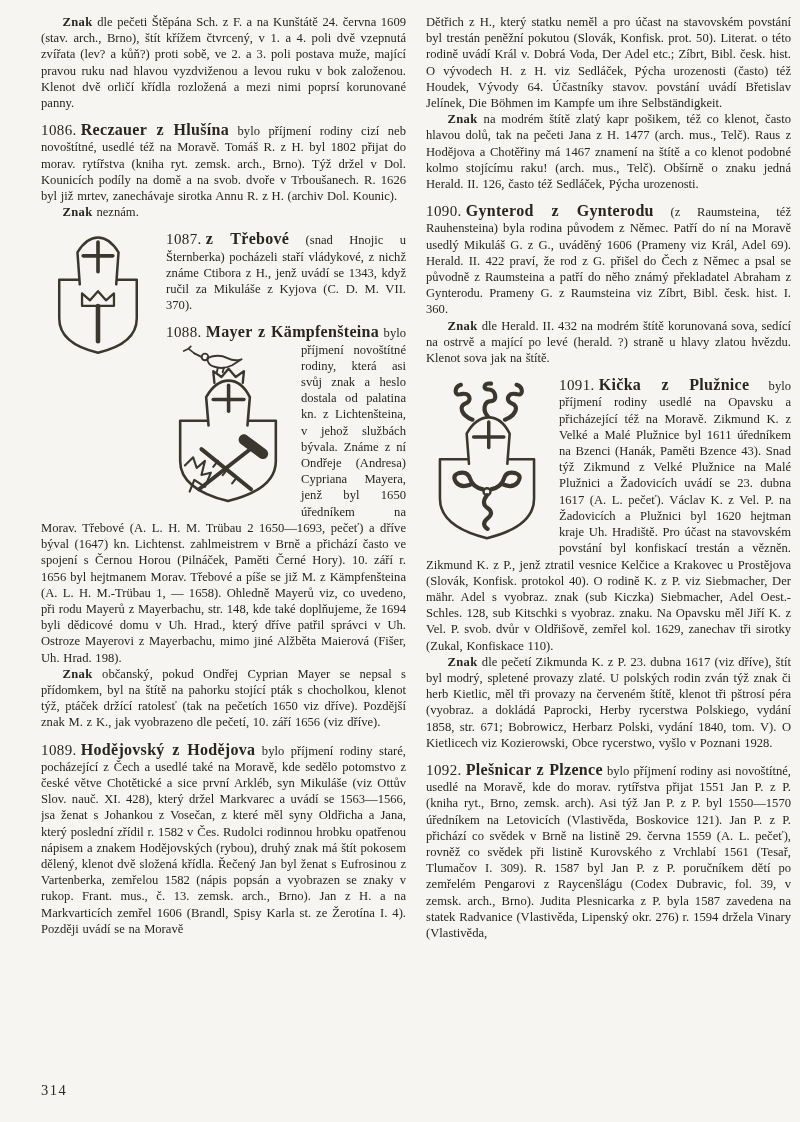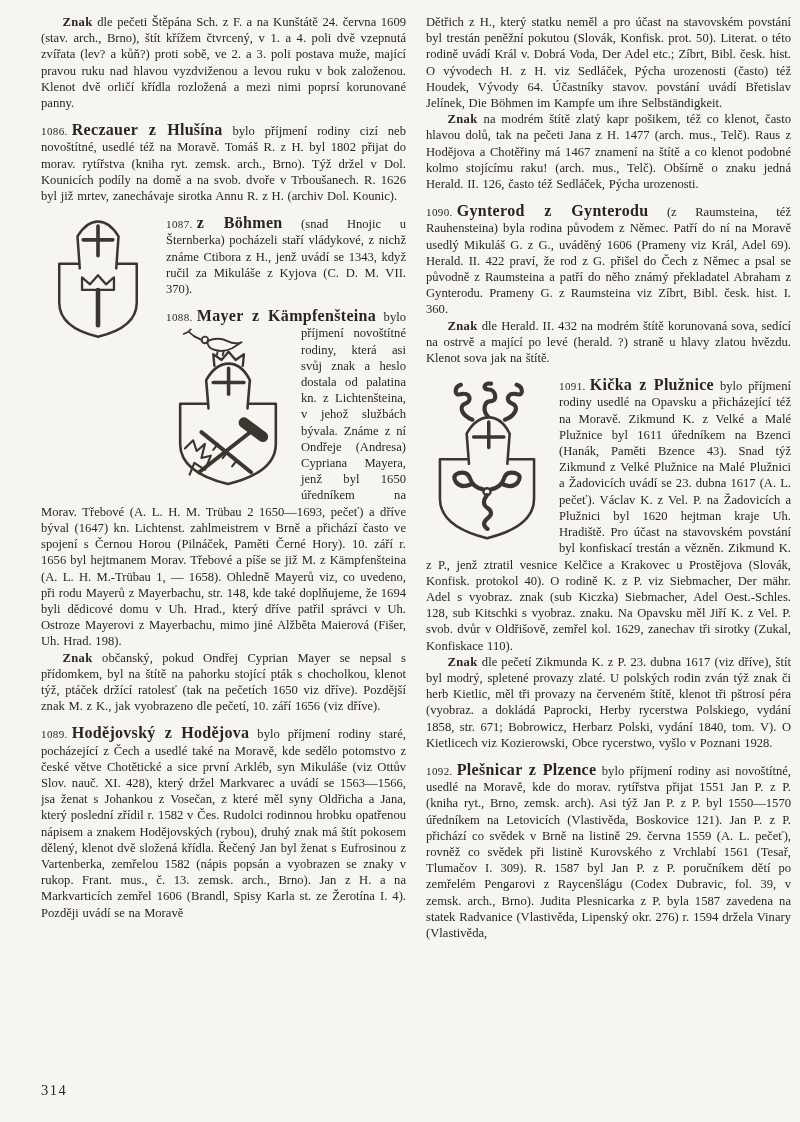--- a/index.html
+++ b/index.html
@@ -26,21 +26,21 @@
   }
   .para {
     margin: 0;
     font-size: 12.6px;
     line-height: 16.2px;
     word-spacing: 0.6px;
   }
   .indent { text-indent: 1.7em; }
   .entry-start { margin-top: 11px; }
   .num {
-    font-size: 11px;
+    font-size: 15px;
     letter-spacing: 0.4px;
     margin-right: 4px;
   }
   .ename {
     font-weight: bold;
     font-size: 16px;
     letter-spacing: 0.3px;
   }
   .lead { font-weight: bold; letter-spacing: 0.4px; }
   .crest {
@@ -71,25 +71,28 @@
     <div class="col">
 
       <p class="para indent">
         <b class="lead">Znak</b><span> dle pečeti Štěpána Sch. z F. a na Kunštátě 24. června 1609 (stav. arch., Brno), štít křížem čtvrcený, v 1. a 4. poli dvě vzepnutá zvířata (lev? a kůň?) proti sobě, ve 2. a 3. poli postava muže, mající pravou ruku nad hlavou vyzdviženou a levou ruku v bok založenou. Klenot dvě orličí křídla rozložená a mezi nimi poprsí korunované panny.</span>
       </p>
 
       <div>
         <p class="para entry-start">
           <span class="num">1086.</span><b class="ename">Reczauer z Hlušína</b><span> bylo příjmení rodiny cizí neb novoštítné, usedlé též na Moravě. Tomáš R. z H. byl 1802 přijat do morav. rytířstva (kniha ryt. zemsk. arch., Brno). Týž držel v Dol. Kounicích podíly na domě a na svob. dvoře v Trboušanech. R. 1626 byl již mrtev, zanechávaje sirotka Annu R. z H. (archiv Dol. Kounic).</span>
         </p>
+        <p class="para indent">
+          <b class="lead">Znak</b><span> neznám.</span>
+        </p>
       </div>
 
       <div>
         <p class="para entry-start">
-          <span class="num">1087.</span><b class="ename">z Böhmen</b><svg class="crest" width="114" height="128" viewBox="0 0 100 112" aria-hidden="true">
+          <span class="num">1087.</span><b class="ename">z Třebové</b><svg class="crest" width="114" height="128" viewBox="0 0 100 112" aria-hidden="true">
             <path class="paper" d="M16,40 L84,40 L84,74 Q84,96 50,104 Q16,96 16,74 Z" stroke-width="2.2"></path>
             <path class="paper" d="M34,44 L32,16 Q40,3 50,3 Q60,3 68,16 L66,44" stroke-width="2.2"></path>
             <path d="M50,7 L50,33" stroke-width="3.2"></path>
             <path d="M37,19 L63,19" stroke-width="3.2"></path>
             <path d="M36,63 L36,52 L43,58 L50,50 L57,58 L64,52 L64,63 Z" stroke-width="2"></path>
             <path d="M50,63 L50,94" stroke-width="4"></path>
           </svg><span> (snad Hnojic u Šternberka) pocházeli staří vládykové, z nichž známe Ctibora z H., jenž uvádí se 1343, když ručil za Mikuláše z Kyjova (C. D. M. VII. 370).</span>
         </p>
       </div>
 

